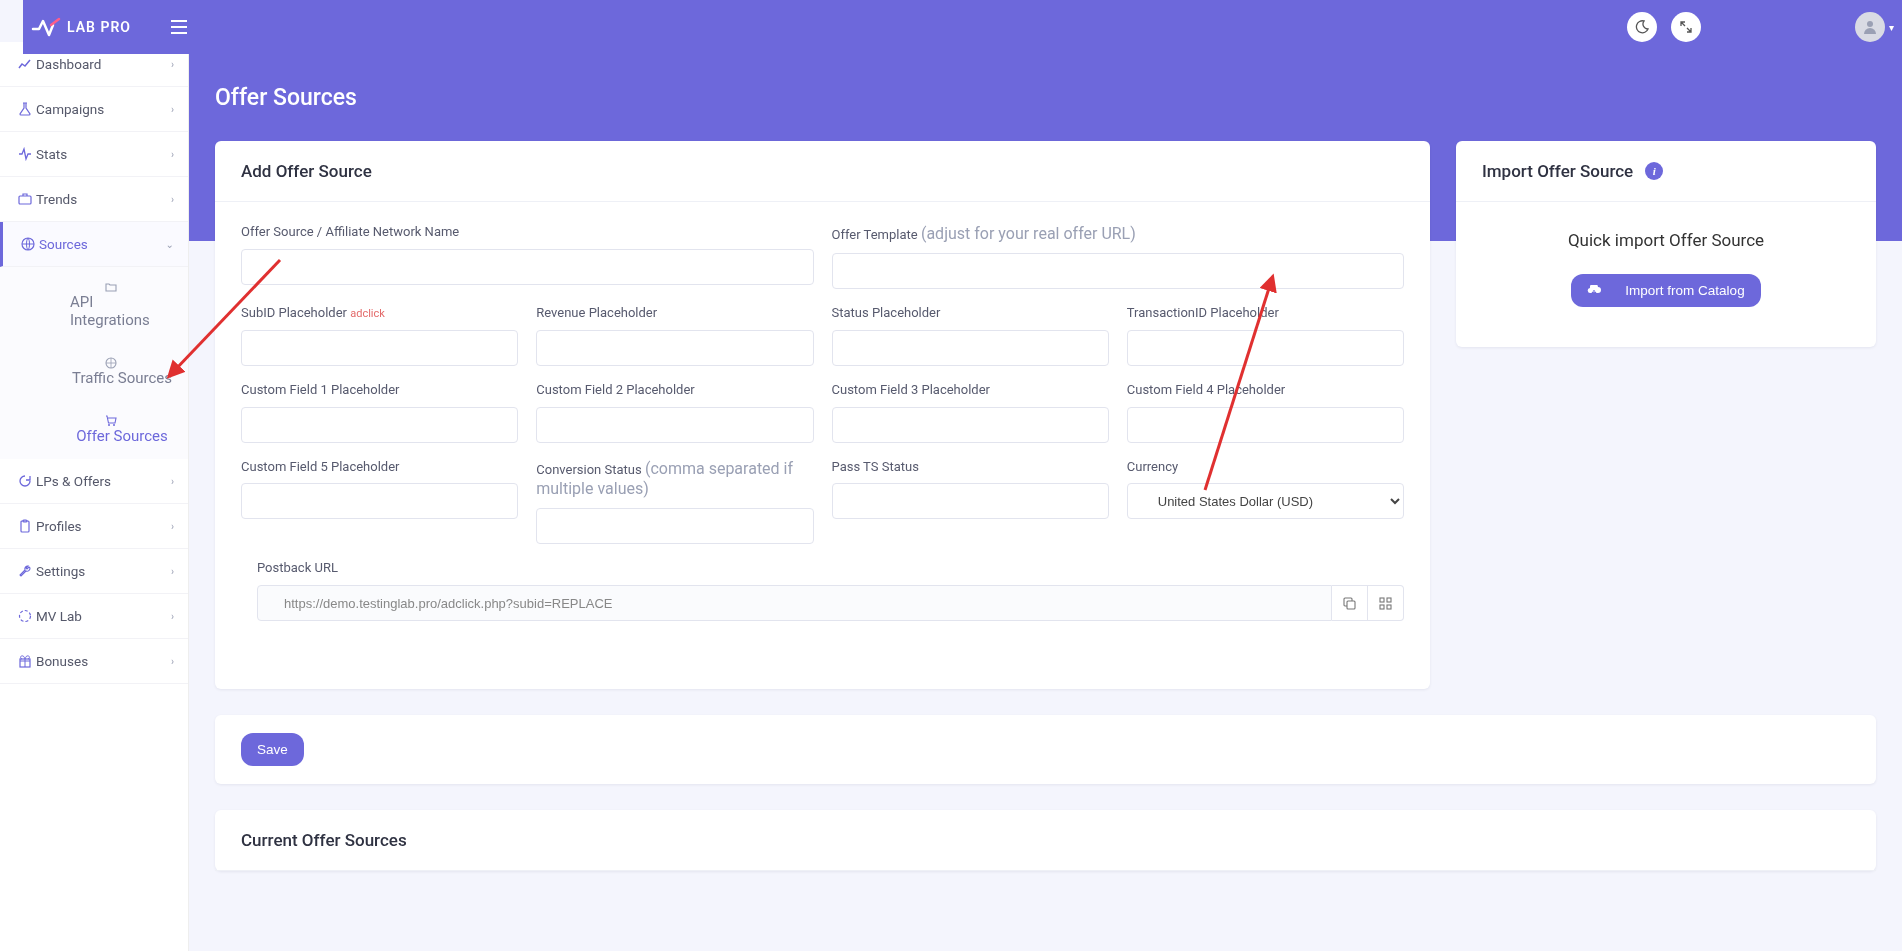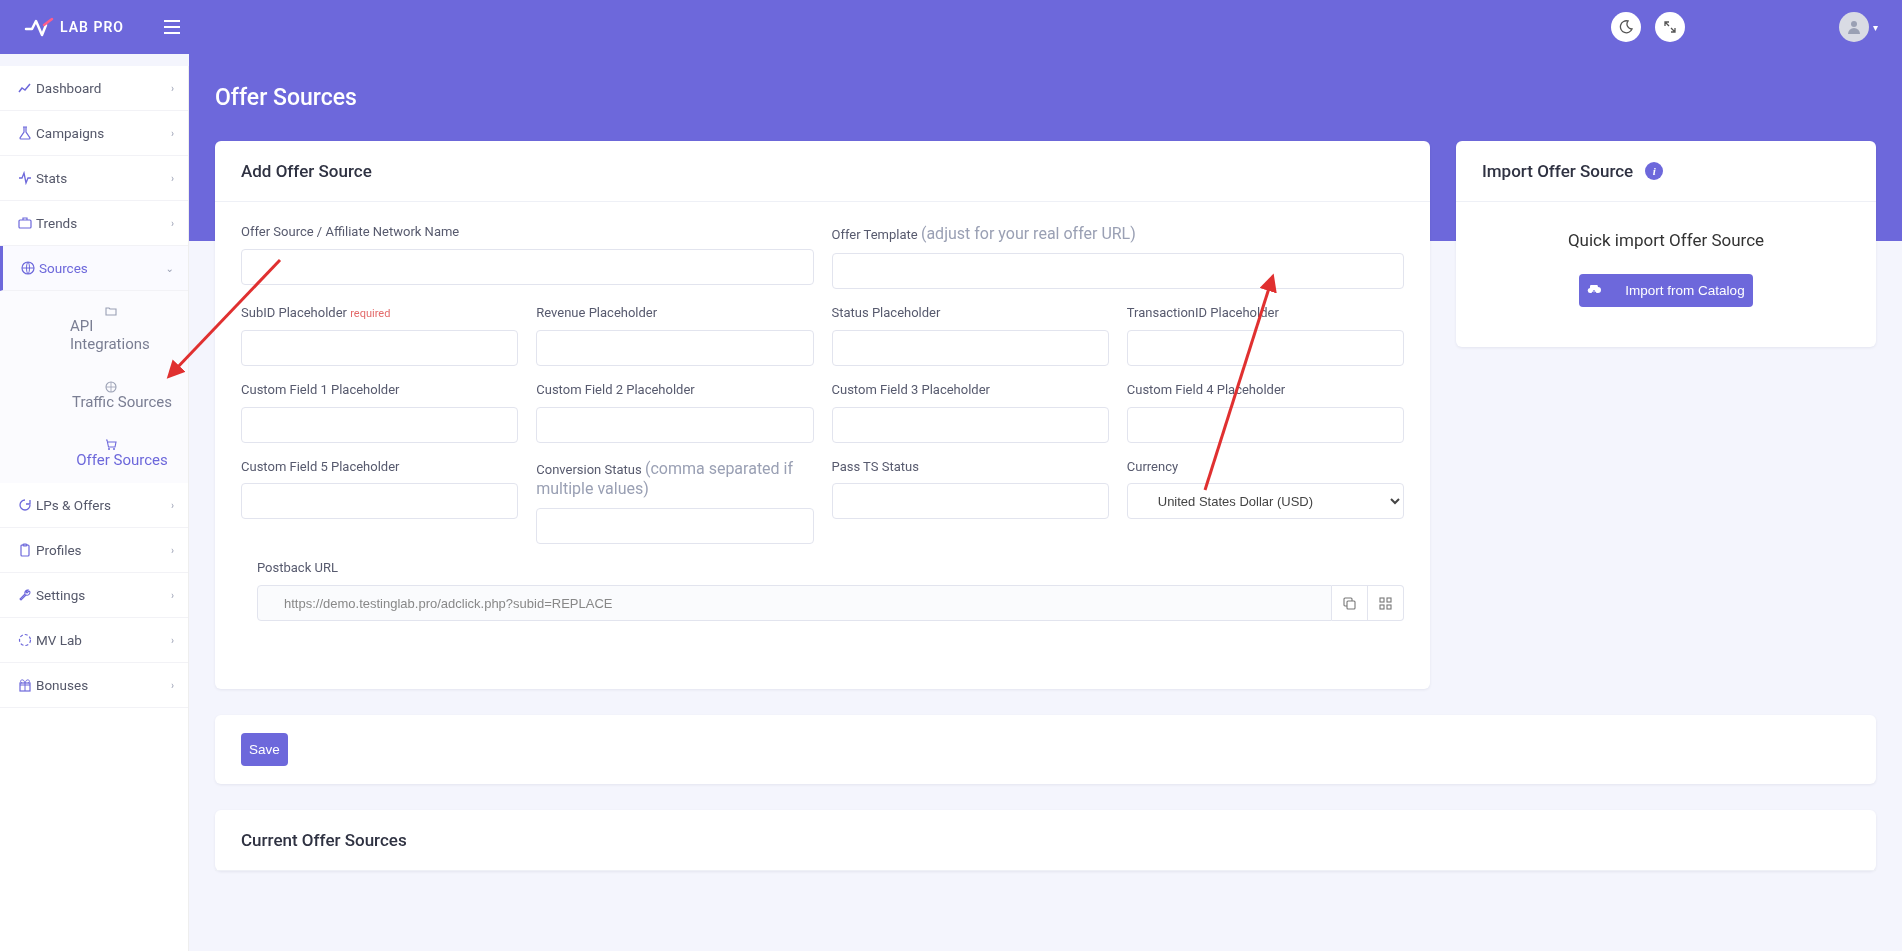--- a/index.html
+++ b/index.html
@@ -1,29 +1,29 @@
 <!DOCTYPE html>
 <html><head>
 <meta charset="utf-8">
 <style>
 * { box-sizing: border-box; margin: 0; padding: 0; }
 body { font-family: -apple-system, BlinkMacSystemFont, "Segoe UI", Roboto, Helvetica, Arial, sans-serif; background: #f4f5fd; color: #3c3c4a; }
-.topbar { height: 54px; background: #6d68db; display: flex; align-items: center; padding: 0 24px; justify-content: space-between; position: relative; z-index: 10; }
+.topbar { height: 54px; background: #6d68db; display: flex; align-items: center; padding: 0 8px; justify-content: space-between; position: relative; z-index: 10; margin-left: 23px; }
 .topbar-left { display: flex; align-items: center; gap: 40px; }
 .logo { display: flex; align-items: center; gap: 4px; color: #fff; font-weight: 600; letter-spacing: 1px; font-size: 14px; }
 .logo-mark { position: relative; width: 32px; height: 24px; }
 .logo-text { font-size: 14px; }
 .hamburger { color: #fff; font-size: 18px; cursor: pointer; }
 .topbar-right { display: flex; align-items: center; gap: 14px; }
 .icon-btn { width: 30px; height: 30px; border-radius: 50%; background: #fff; display: flex; align-items: center; justify-content: center; cursor: pointer; color: #6d68db; font-size: 14px; }
 .avatar-wrap { display: flex; align-items: center; gap: 4px; margin-left: 140px; }
 .avatar { width: 30px; height: 30px; border-radius: 50%; background: #d9dbe4; display: flex; align-items: center; justify-content: center; color: #8a8ea0; }
 .avatar-caret { color: #fff; font-size: 10px; }
 
-.sidebar { width: 189px; background: #fff; position: absolute; top: 66px; left: 0; bottom: 0; overflow-y: auto; border-right: 1px solid #eee; z-index: 5; }
+.sidebar { width: 189px; background: #fff; position: absolute; top: 42px; left: 0; bottom: 0; overflow-y: auto; border-right: 1px solid #eee; z-index: 5; }
 .side-item { display: flex; align-items: center; padding: 14px 14px; font-size: 13.5px; color: #55586a; cursor: pointer; border-bottom: 1px solid #f2f2f6; position: relative; }
 .side-item.active { color: #6d68db; border-left: 3px solid #6d68db; background: #fafaff; }
 .side-item .s-icon { width: 22px; color: #6d68db; display: inline-flex; align-items: center; justify-content: center; font-size: 14px; }
 .side-item .s-label { flex: 1; }
 .side-item .s-caret { font-size: 10px; color: #9aa0b4; }
 .side-sub { background: #fbfbfe; }
 .side-sub .side-item { padding-left: 70px; font-size: 15px; color: #7a7e93; border-bottom: none; flex-direction: column; }
 .side-sub .side-item.sub-active { color: #6d68db; }
 .side-sub .side-item .s-icon { width: 22px; margin-left: -22px; color: #9aa0b4; font-size: 12px; }
 
@@ -47,21 +47,21 @@
 .form-label .req { font-size: 11px; color: #e36a6a; }
 .form-control { width: 100%; height: 36px; border: 1px solid #e2e4ee; border-radius: 4px; padding: 0 26px; font-size: 13px; background: #fff; color: #444; }
 select.form-control { padding-right: 24px; }
 .input-group { display: flex; }
 .input-group .form-control { flex: 1; border-top-right-radius: 0; border-bottom-right-radius: 0; background: #fafbfd; color: #888; }
 .input-group .ig-btn { width: 36px; height: 36px; border: 1px solid #e2e4ee; border-left: none; display: flex; align-items: center; justify-content: center; background: #fff; cursor: pointer; font-size: 13px; color: #666; }
 .input-group .ig-btn:last-child { border-radius: 0 4px 4px 0; }
 
 .import-body { text-align: center; padding: 28px 26px 40px; }
 .import-title { font-size: 17px; color: #333; margin-bottom: 24px; }
-.btn { display: inline-flex; align-items: center; gap: 24px; padding: 9px 8px; background: #6d68db; color: #fff; border: none; border-radius: 4px; font-size: 13.5px; cursor: pointer; }
+.btn { display: inline-flex; align-items: center; gap: 24px; padding: 9px 16px; background: #6d68db; color: #fff; border: none; border-radius: 12px; font-size: 13.5px; cursor: pointer; }
 
 .card-save { flex: 1 1 100%; padding: 18px 26px; }
 .card-current { flex: 1 1 100%; }
 
 svg { display: block; }
 
 
 .arrow-svg { position: absolute; pointer-events: none; z-index: 50; }
 </style>
 </head>
@@ -253,21 +253,21 @@
               <span class="hint">(adjust for your real offer URL)</span>
             </label>
             <input class="form-control" style="">
           </div>
         </div>
 
         <div class="form-row">
           <div class="form-group quarter">
             <label class="form-label">
               <span>SubID Placeholder</span>
-              <span class="req">required</span>
+              <span class="req">adclick</span>
             </label>
             <input class="form-control" style="">
           </div>
           <div class="form-group quarter">
             <label class="form-label">Revenue Placeholder</label>
             <input class="form-control" style="">
           </div>
           <div class="form-group quarter">
             <label class="form-label">Status Placeholder</label>
             <input class="form-control" style="">

